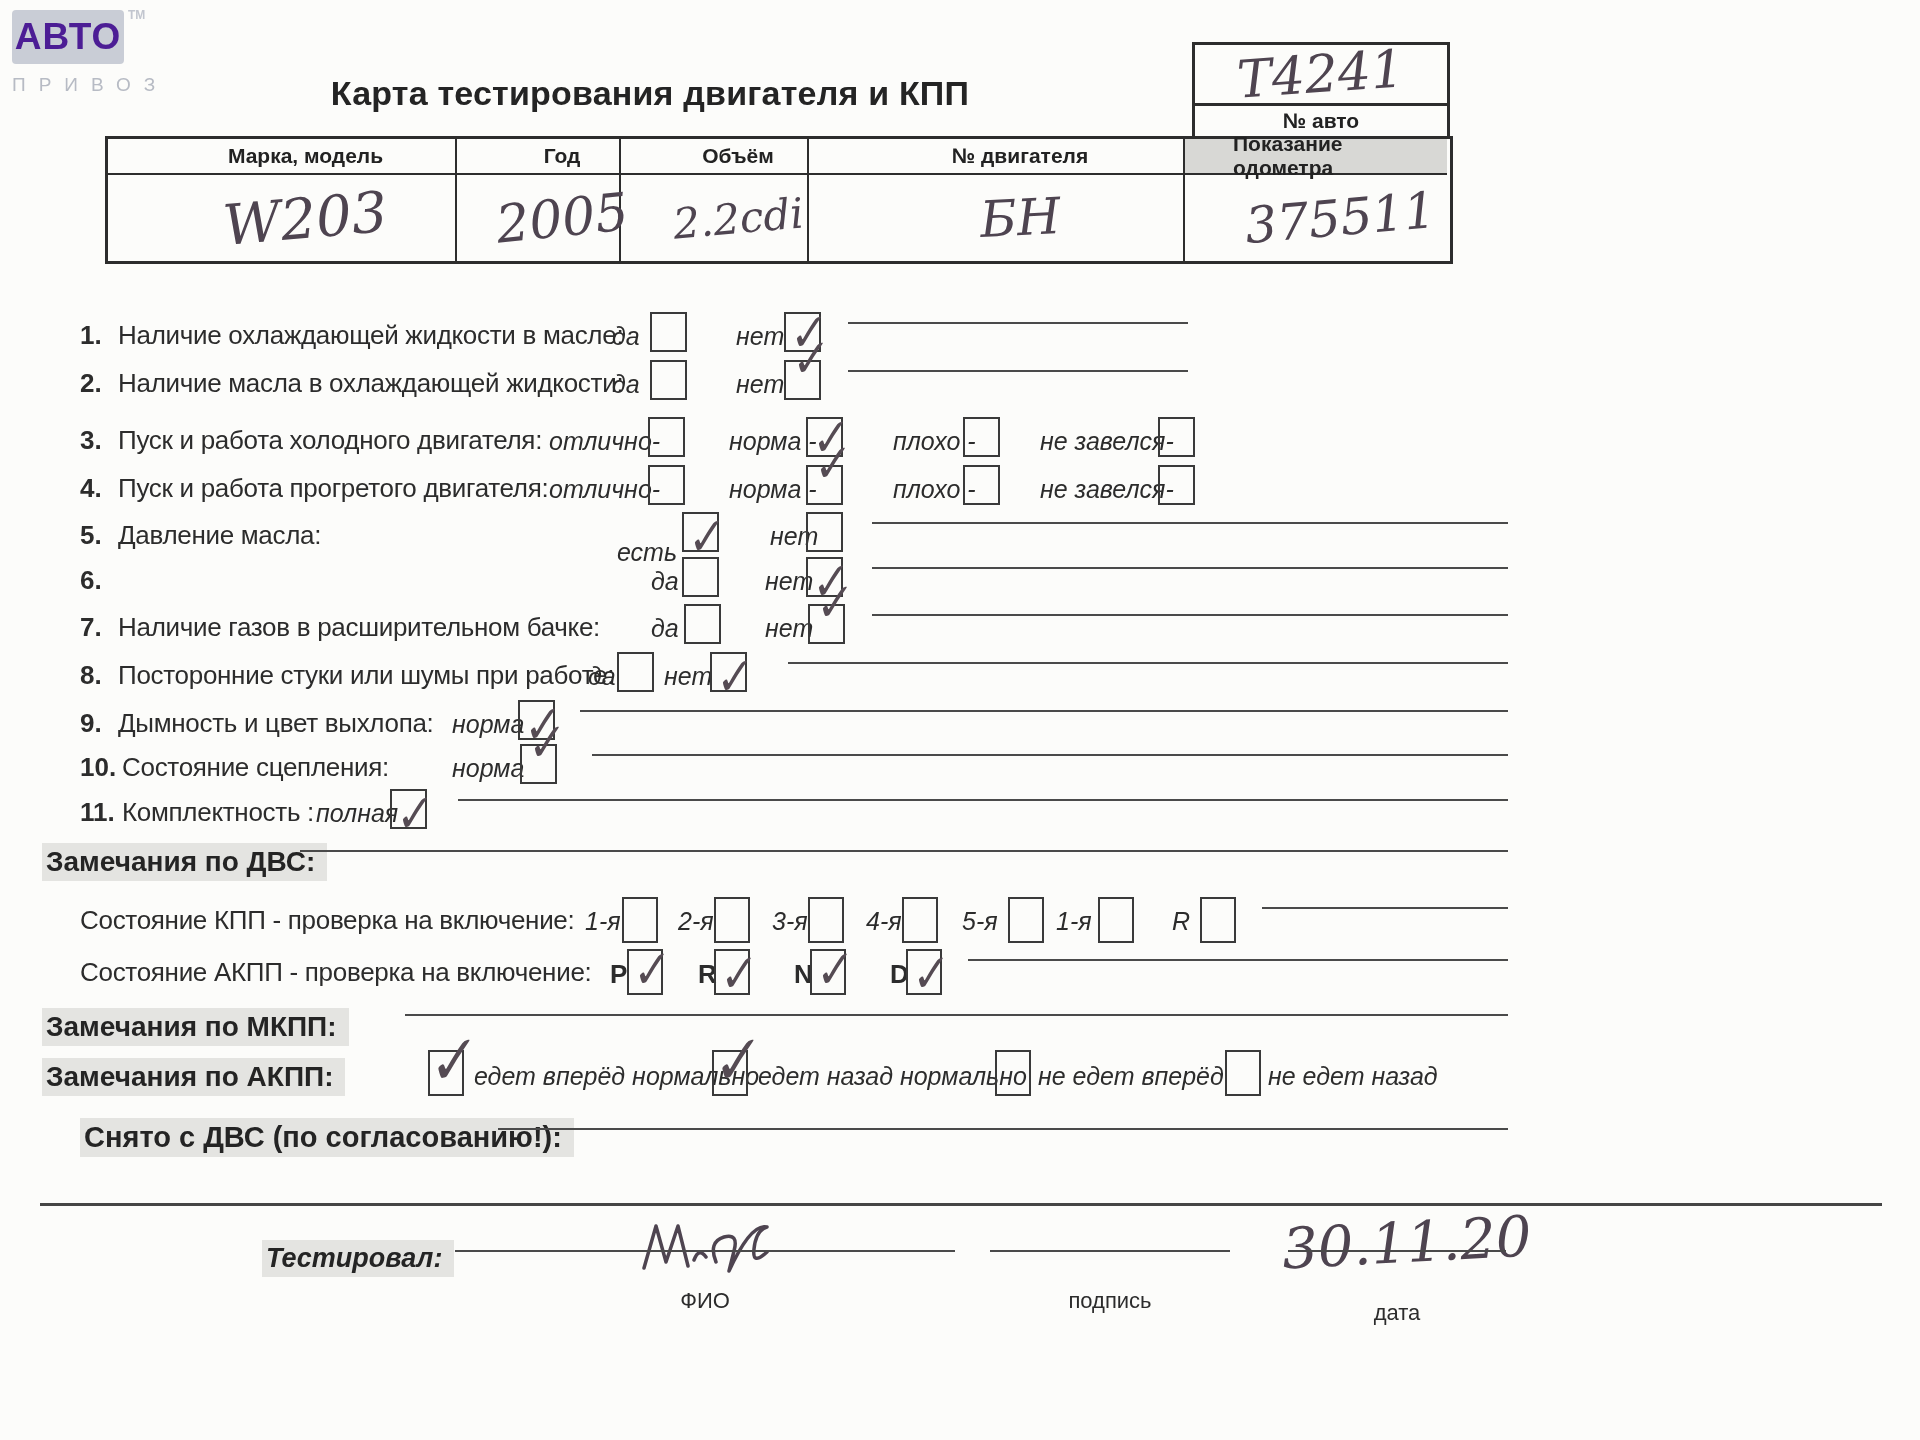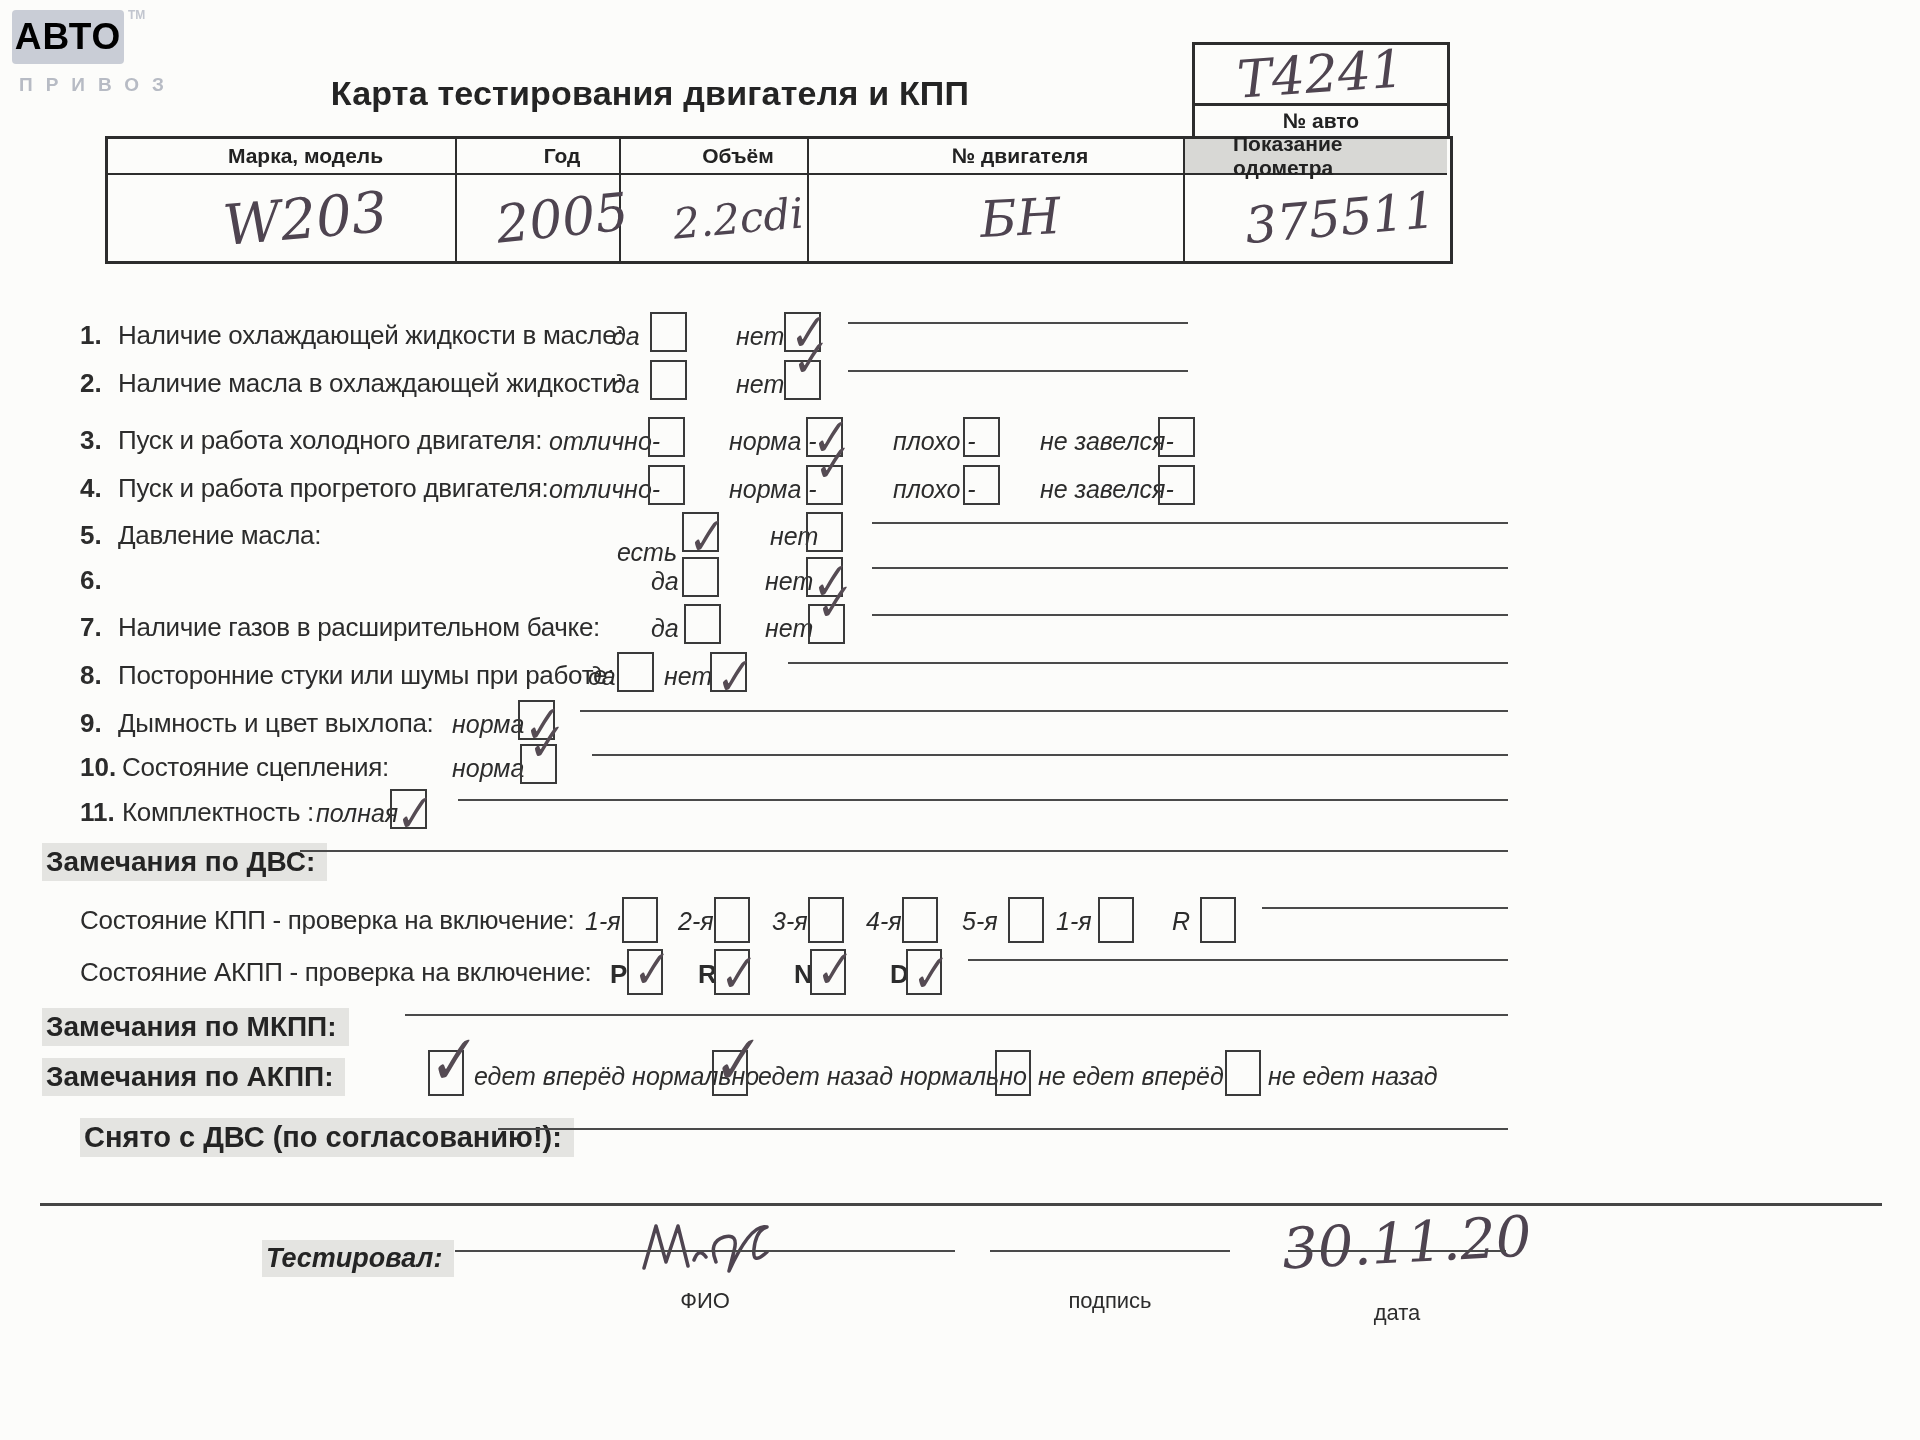--- a/index.html
+++ b/index.html
@@ -13,24 +13,24 @@
     position:relative; width:1920px; height:1440px;
     background:#fcfcfa; overflow:hidden;
   }
   .abs { position:absolute; }
 
   
   .logo-block {
     position:absolute; left:12px; top:10px; width:112px; height:54px;
     background:#c9cdd6; border-radius:4px;
     display:flex; align-items:center; justify-content:center;
-    color:#000000; font-weight:bold; font-size:37px; letter-spacing:1px;
+    color:#4c1d95; font-weight:bold; font-size:37px; letter-spacing:1px;
   }
   .logo-tm { position:absolute; left:128px; top:8px; font-size:12px; color:#c2c6cf; font-weight:bold; }
-  .logo-sub { position:absolute; left:19px; top:74px; font-size:19px; color:#b7bbc4; font-weight:bold; letter-spacing:13px; }
+  .logo-sub { position:absolute; left:12px; top:74px; font-size:19px; color:#b7bbc4; font-weight:normal; letter-spacing:13px; }
 
   
   .title {
     position:absolute; left:0; top:64px; width:1300px; text-align:center;
     font-weight:bold; font-size:34px; color:#242424; letter-spacing:0.2px;margin-top:10px;
   }
 
   
   .auto-box {
     position:absolute; left:1192px; top:42px; width:258px; height:64px;

